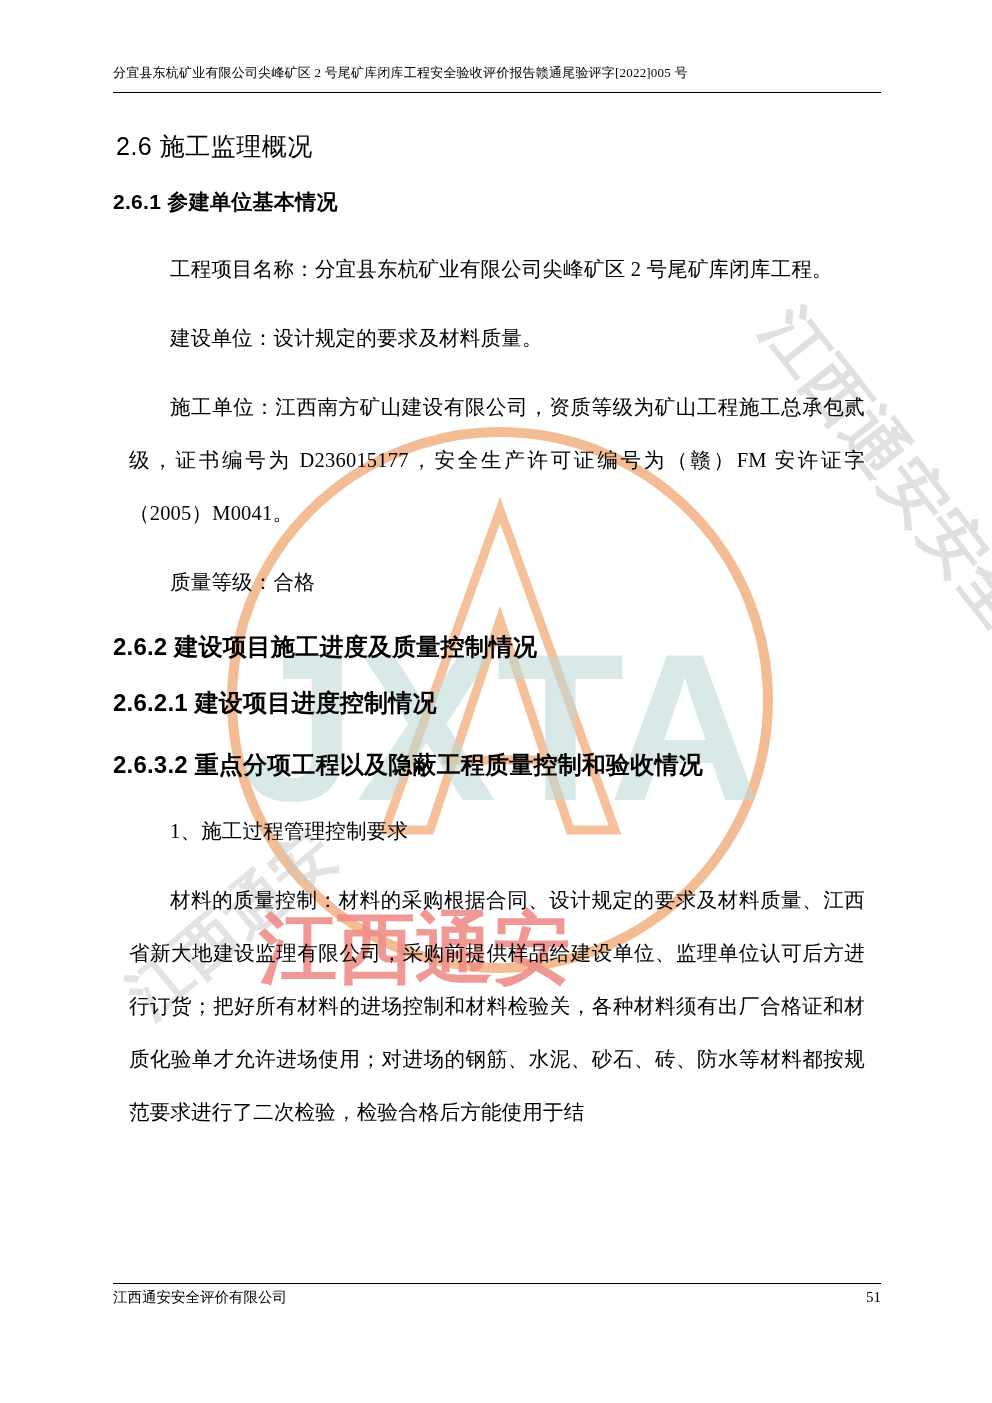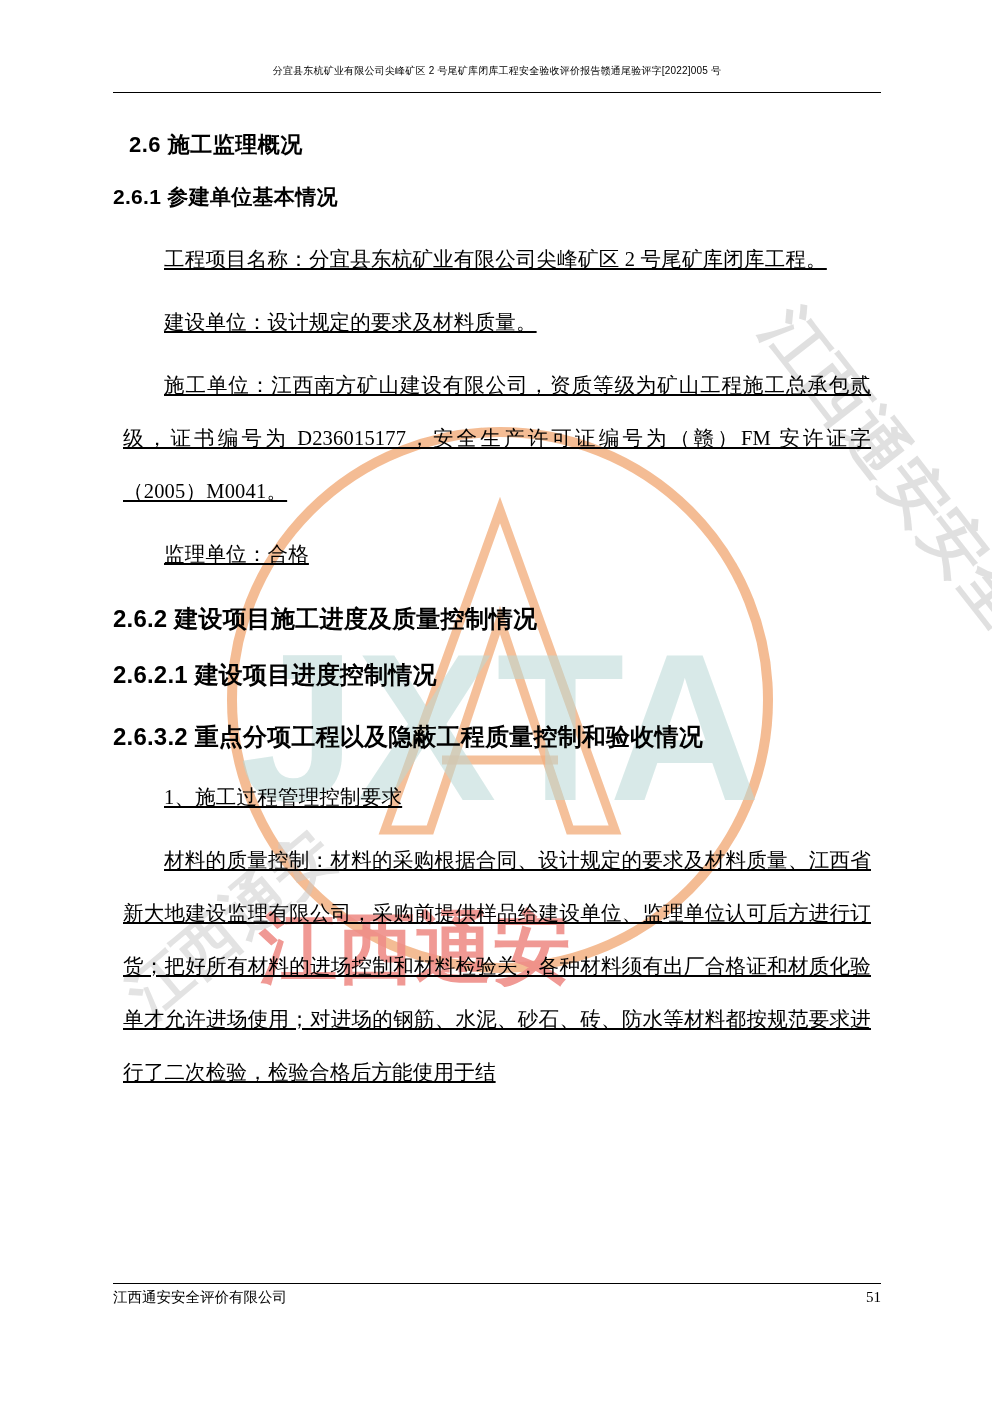--- a/index.html
+++ b/index.html
@@ -26,24 +26,24 @@
     z-index: 1;
   }
 
   
   .header {
     position: absolute;
     left: 113px;
     top: 64px;
     width: 768px;
     display: flex;
-    justify-content: center;
+    justify-content: flex-start;
     align-items: baseline;
-    font-size: 10px;
-    font-family: Liberation Sans, sans-serif;
+    font-size: 13px;
+    font-family: Liberation Serif, serif;
     letter-spacing: 0.2px;
     z-index: 3;
   }
   .header-rule {
     position: absolute;
     left: 113px;
     top: 92px;
     width: 768px;
     height: 1px;
     background: #000000;
@@ -80,23 +80,23 @@
   
   .content {
     position: absolute;
     left: 113px;
     top: 118px;
     width: 768px;
     z-index: 2;
   }
   h1.h-sec {
     font-family: "Liberation Sans", sans-serif;
-    font-size: 22px;
-    font-weight: bold;
-    margin: 10px 0 0 16px;
+    font-size: 25px;
+    font-weight: normal;
+    margin: 10px 0 0 3px;
     padding: 0;
     letter-spacing: 0.5px;
     line-height: 1.5;
   }
   h2.h-sub {
     font-family: "Liberation Sans", sans-serif;
     font-size: 21px;
     font-weight: bold;
     margin: 20px 0 0 0;
     padding: 0;
@@ -108,27 +108,26 @@
     font-size: 24px;
     font-weight: bold;
     margin: 20px 0 0 0;
     padding: 0;
     letter-spacing: 0.2px;
     line-height: 1.5;
   }
   p.para {
     font-size: 20.5px;
     line-height: 53px;
-    margin: 10px;
+    margin: 16px;
     padding: 0;
     text-align: justify;
     text-justify: inter-ideograph;
     text-indent: 2em;
     letter-spacing: 0.2px;
-    text-decoration: underline;
   }
   .spacer-6 { height: 6px; }
   .spacer-10 { height: 10px; }
 </style>
 </head>
 <body>
 
 <div class="page">
 
   <svg class="watermark" viewBox="0 0 992 1403" xmlns="http://www.w3.org/2000/svg">
@@ -162,21 +161,21 @@
 
     <h1 class="h-sec">2.6 施工监理概况</h1>
 
     <h2 class="h-sub">2.6.1  参建单位基本情况</h2>
 
     <div class="spacer-10"></div>
 
     <p class="para">工程项目名称：分宜县东杭矿业有限公司尖峰矿区 2 号尾矿库闭库工程。</p>
     <p class="para">建设单位：设计规定的要求及材料质量。</p>
     <p class="para">施工单位：江西南方矿山建设有限公司，资质等级为矿山工程施工总承包贰级，证书编号为 D236015177，安全生产许可证编号为（赣）FM 安许证字（2005）M0041。</p>
-    <p class="para">监理单位：合格</p>
+    <p class="para">质量等级：合格</p>
 
     <h3 class="h-sub3">2.6.2  建设项目施工进度及质量控制情况</h3>
 
     <h3 class="h-sub3">2.6.2.1 建设项目进度控制情况</h3>
 
     <div class="spacer-6"></div>
 
 
     <h3 class="h-sub3">2.6.3.2  重点分项工程以及隐蔽工程质量控制和验收情况</h3>
 

